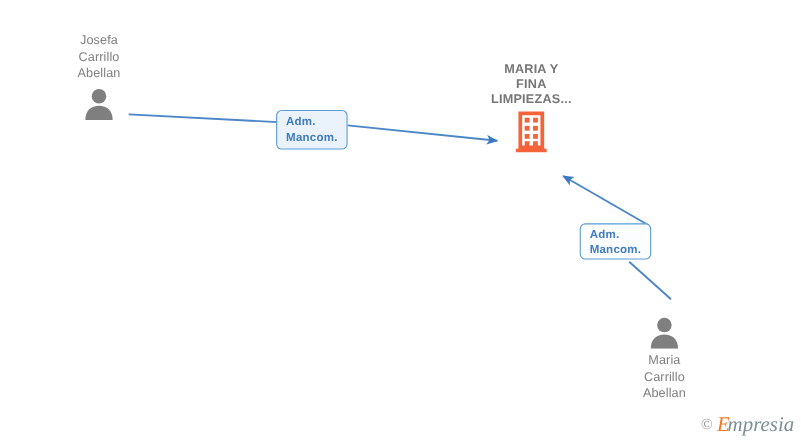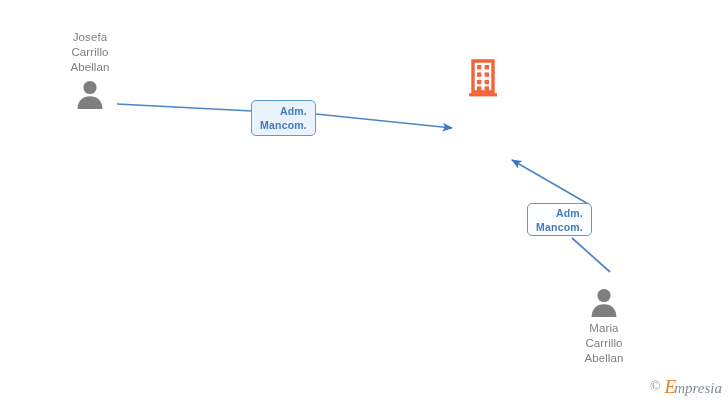--- a/index.html
+++ b/index.html
@@ -80,21 +80,21 @@
     display: flex;
     flex-direction: column;
     align-items: center;
     justify-content: center;
     color: #3f7cc0;
     font-size: 10.5px;
     line-height: 14px;
     font-weight: bold;
     letter-spacing: 0.2px;
     white-space: pre-line;
-    text-align: right;
+    text-align: left;
   }
   #edge-label-1 {
     left: 251px; top: 100px;
     width: 65px; height: 36px;
     background: #eaf2fb;
   }
   #edge-label-2 {
     left: 527px; top: 203px;
     width: 65px; height: 33px;
     background: #fcfdff;
@@ -116,21 +116,21 @@
   }
   #watermark .wm-e {
     font-size: 19px;
     color: #f07a22;
     font-family: "Liberation Serif", serif;
     font-style: italic;
     line-height: 1;
     margin-right: -2px;
   }
   #watermark .wm-rest {
-    font-size: 15px;
+    font-size: 19px;
     color: #7e8e95;
     font-family: "Liberation Serif", serif;
     font-style: italic;
     line-height: 1;
   }
 </style>
 </head>
 <body>
 
 <div id="diagram-canvas">
@@ -159,20 +159,23 @@
 Abellan</div>
     <div class="person-icon">
       <svg width="30" height="30" viewBox="0 0 30 30">
         <circle cx="15" cy="8.5" r="6.6" fill="#7f7f7f"></circle>
         <path d="M2.6,30 C2.6,21.6 7.9,17.2 15,17.2 C22.1,17.2 27.4,21.6 27.4,30 Z" fill="#7f7f7f"></path>
       </svg>
     </div>
   </div>
 
   <div class="node company-node" id="node-company" style="left: 403px; top: 56px;">
+    <div class="company-label">MARIA Y
+FINA
+LIMPIEZAS...</div>
     <div class="company-icon">
       <svg width="30" height="38" viewBox="0 0 30 38">
 
         <path d="M5,2 L25,2 L25,33 L5,33 Z" fill="none" stroke="#f4633a" stroke-width="3.4"></path>
 
         <rect x="9" y="6" width="4.4" height="4.4" fill="#f4633a"></rect>
         <rect x="16.6" y="6" width="4.4" height="4.4" fill="#f4633a"></rect>
         <rect x="9" y="13.4" width="4.4" height="4.4" fill="#f4633a"></rect>
         <rect x="16.6" y="13.4" width="4.4" height="4.4" fill="#f4633a"></rect>
         <rect x="9" y="20.8" width="4.4" height="4.4" fill="#f4633a"></rect>

